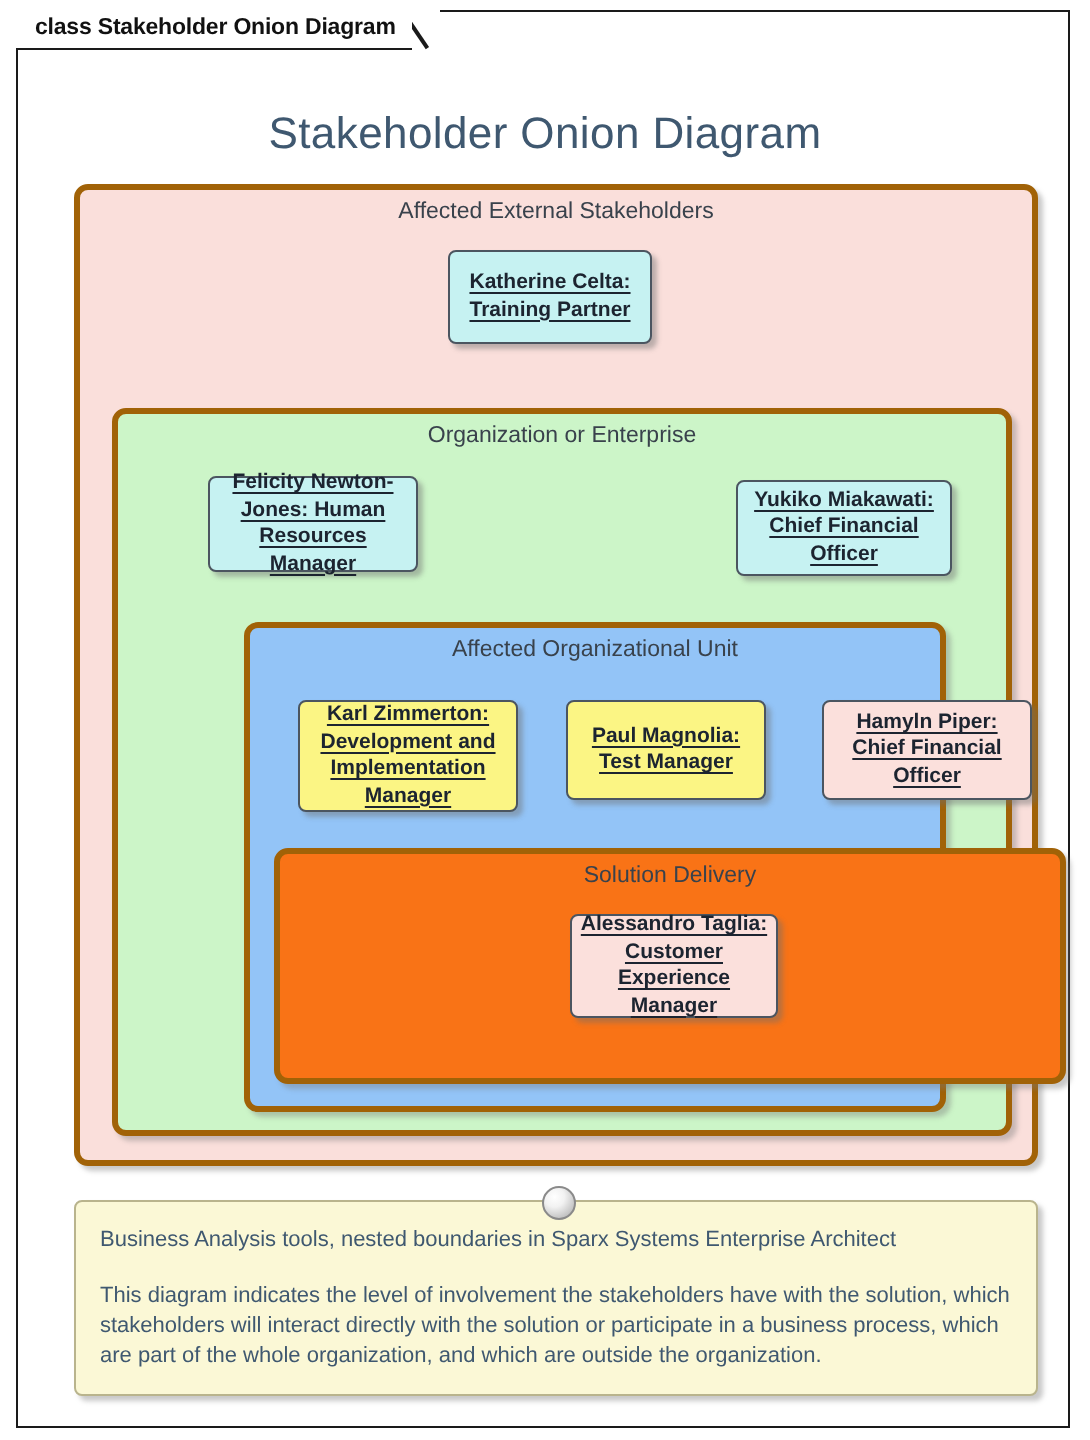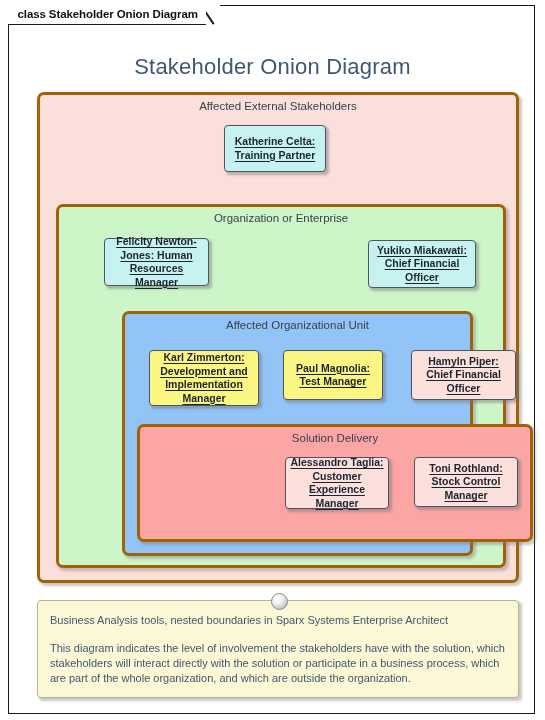--- a/index.html
+++ b/index.html
@@ -115,21 +115,21 @@
     background: #ccf5c8;
   }
   #layer-orgunit {
     left: 59px;  top: 299px;
     width: 420px; height: 245px;
     background: #93c4f7;
   }
   #layer-solution {
     left: 71px;  top: 409px;
     width: 396px; height: 118px;
-    background: #fca5a5;
+    background: #f97316;
     text-decoration: underline;
   }
 
   
   .node {
     position: absolute;
     box-sizing: border-box;
     border: 1px solid #4b5560;
     border-radius: 4px;
     box-shadow: 2.5px 2.5px 2.5px rgba(110,110,110,0.45);
@@ -235,23 +235,20 @@
         </div>
 
         <div class="layer" id="layer-solution" style="left:12px; top:110px; width:396px; height:118px;">
           <div class="layer-title">Solution Delivery</div>
 
 
           <div class="node fill-pink" style="left:145px; top:30px; width:104px; height:52px;">
             <span class="node-label">Alessandro Taglia: Customer Experience Manager</span>
           </div>
 
-          <div class="node fill-pink" style="left:274px; top:30px; width:104px; height:50px;">
-            <span class="node-label">Toni Rothland: Stock Control Manager</span>
-          </div>
         </div>
 
       </div>
     </div>
   </div>
 
   <div id="note">
     <div class="note-line">Business Analysis tools, nested boundaries in Sparx Systems Enterprise Architect</div>
     <div class="note-line note-body">This diagram indicates the level of involvement the stakeholders have with the solution, which stakeholders will interact directly with the solution or participate in a business process, which are part of the whole organization, and which are outside the organization.</div>
   </div>

